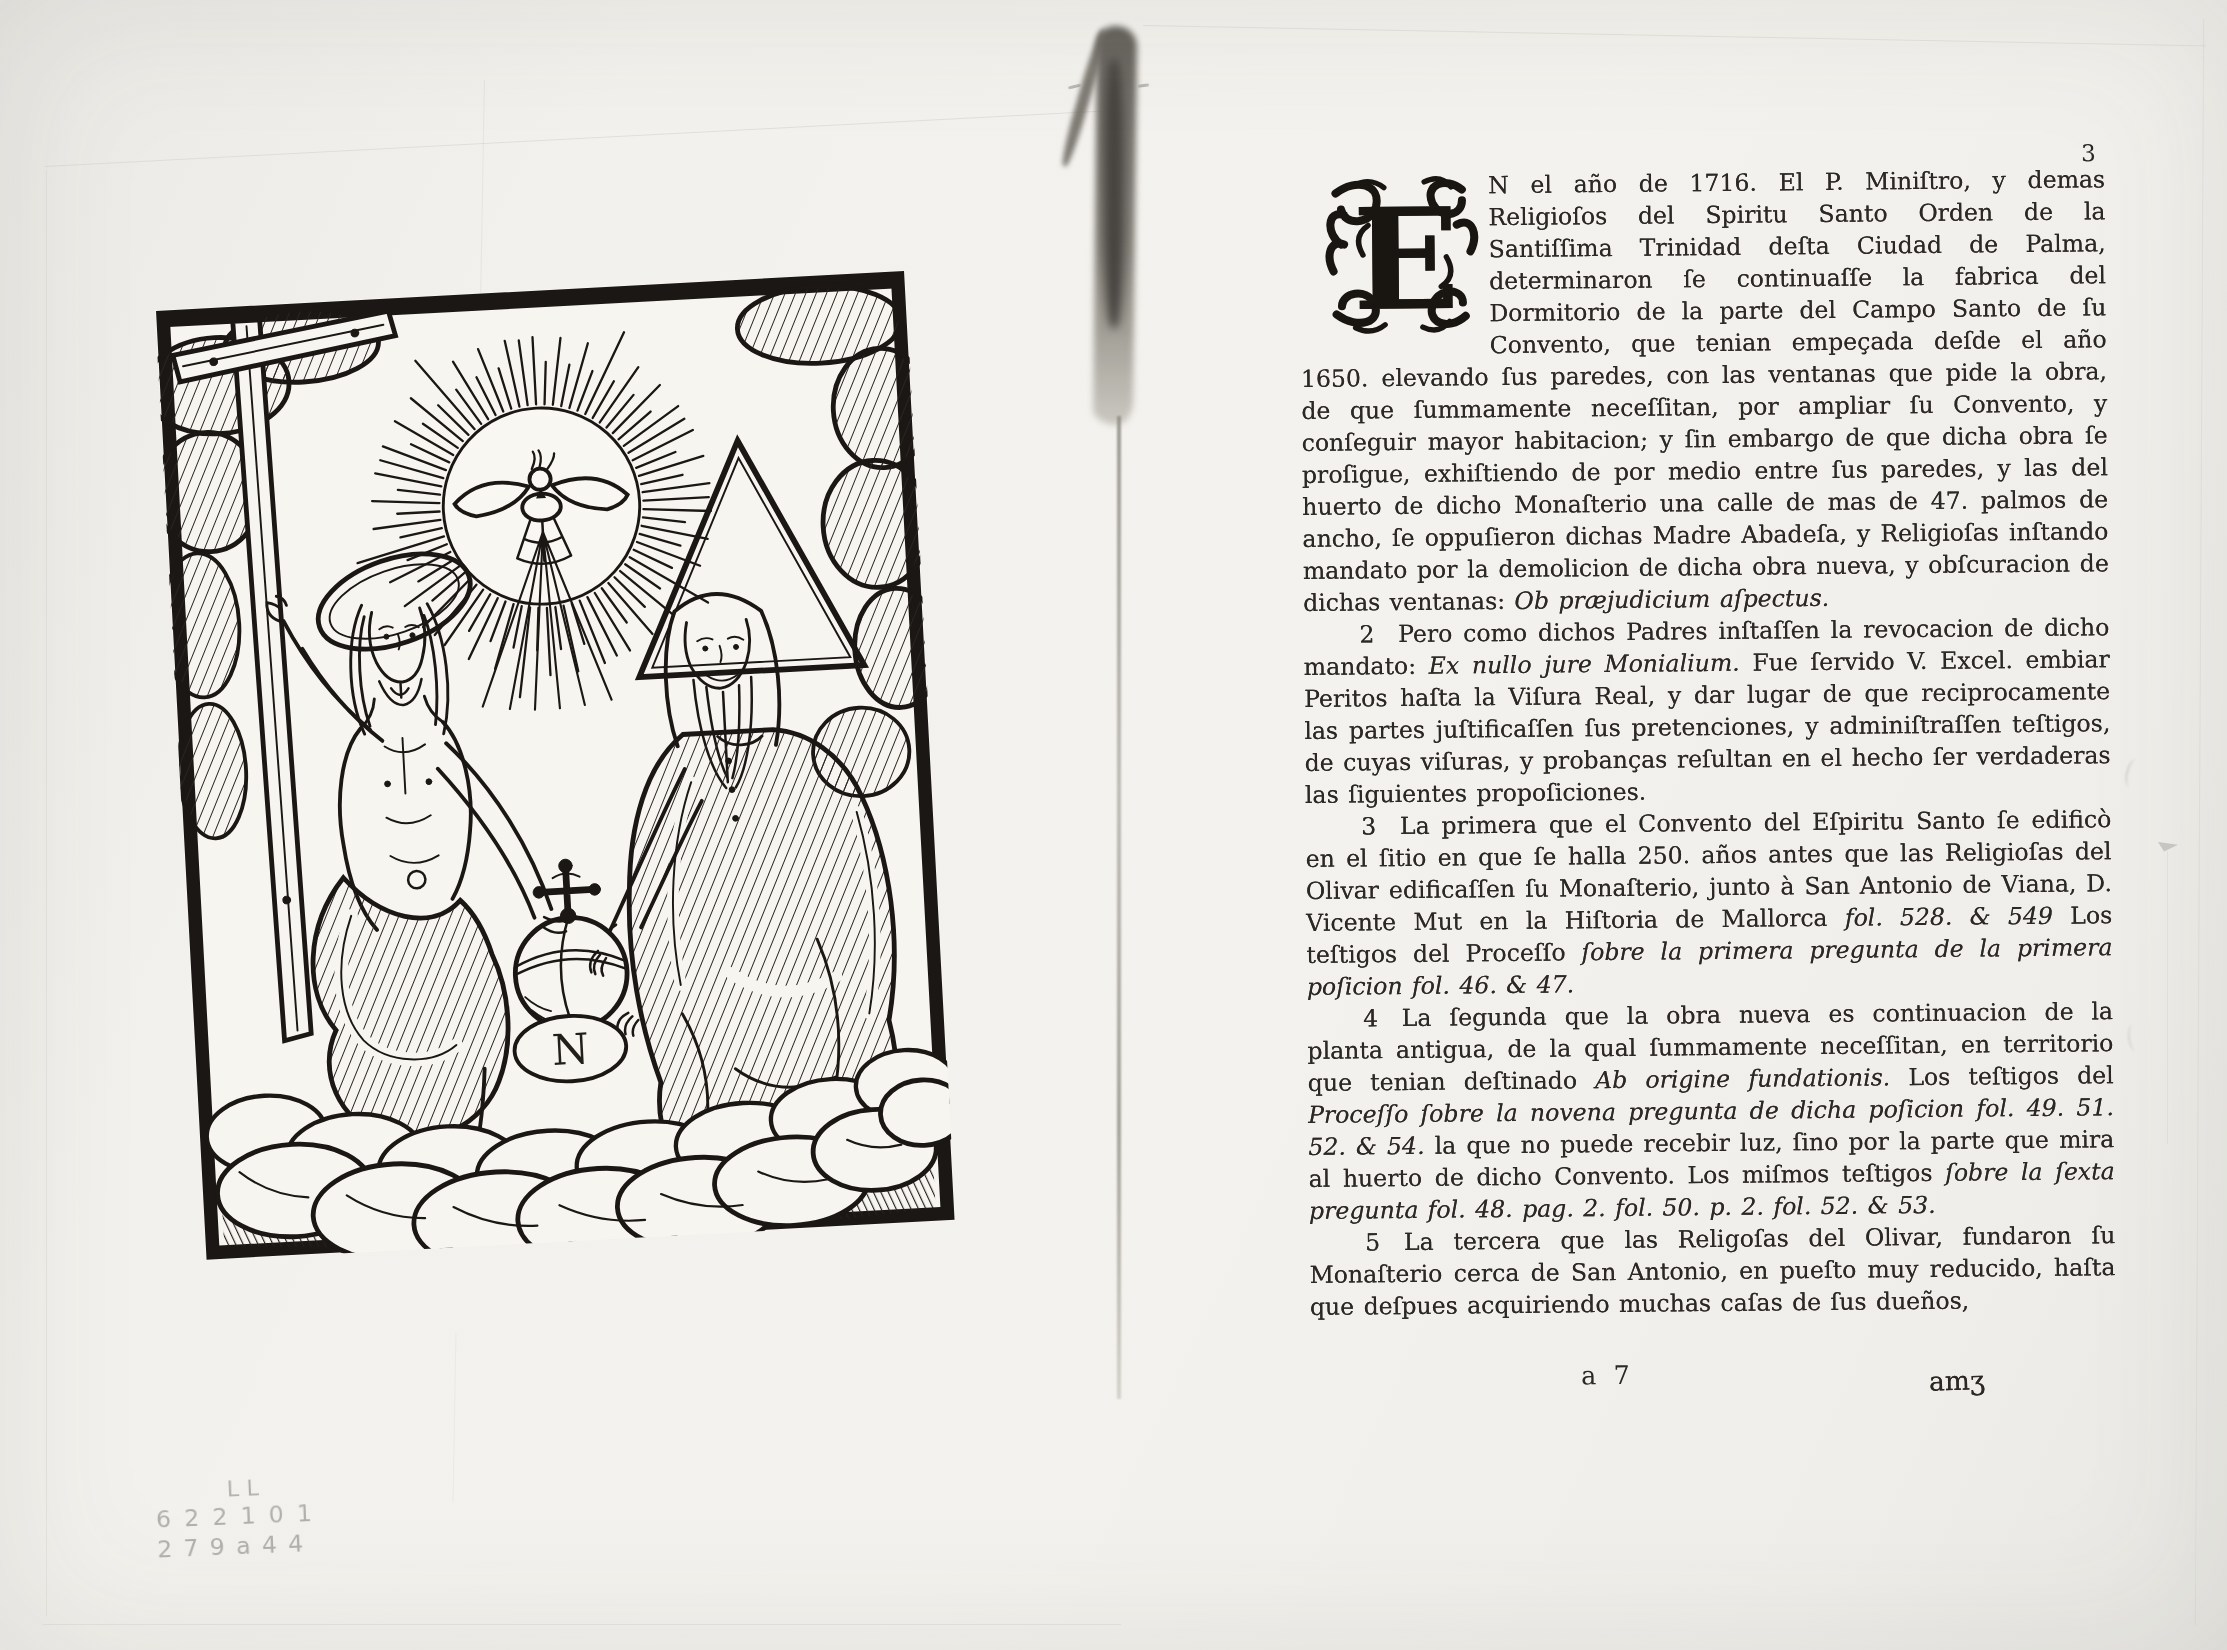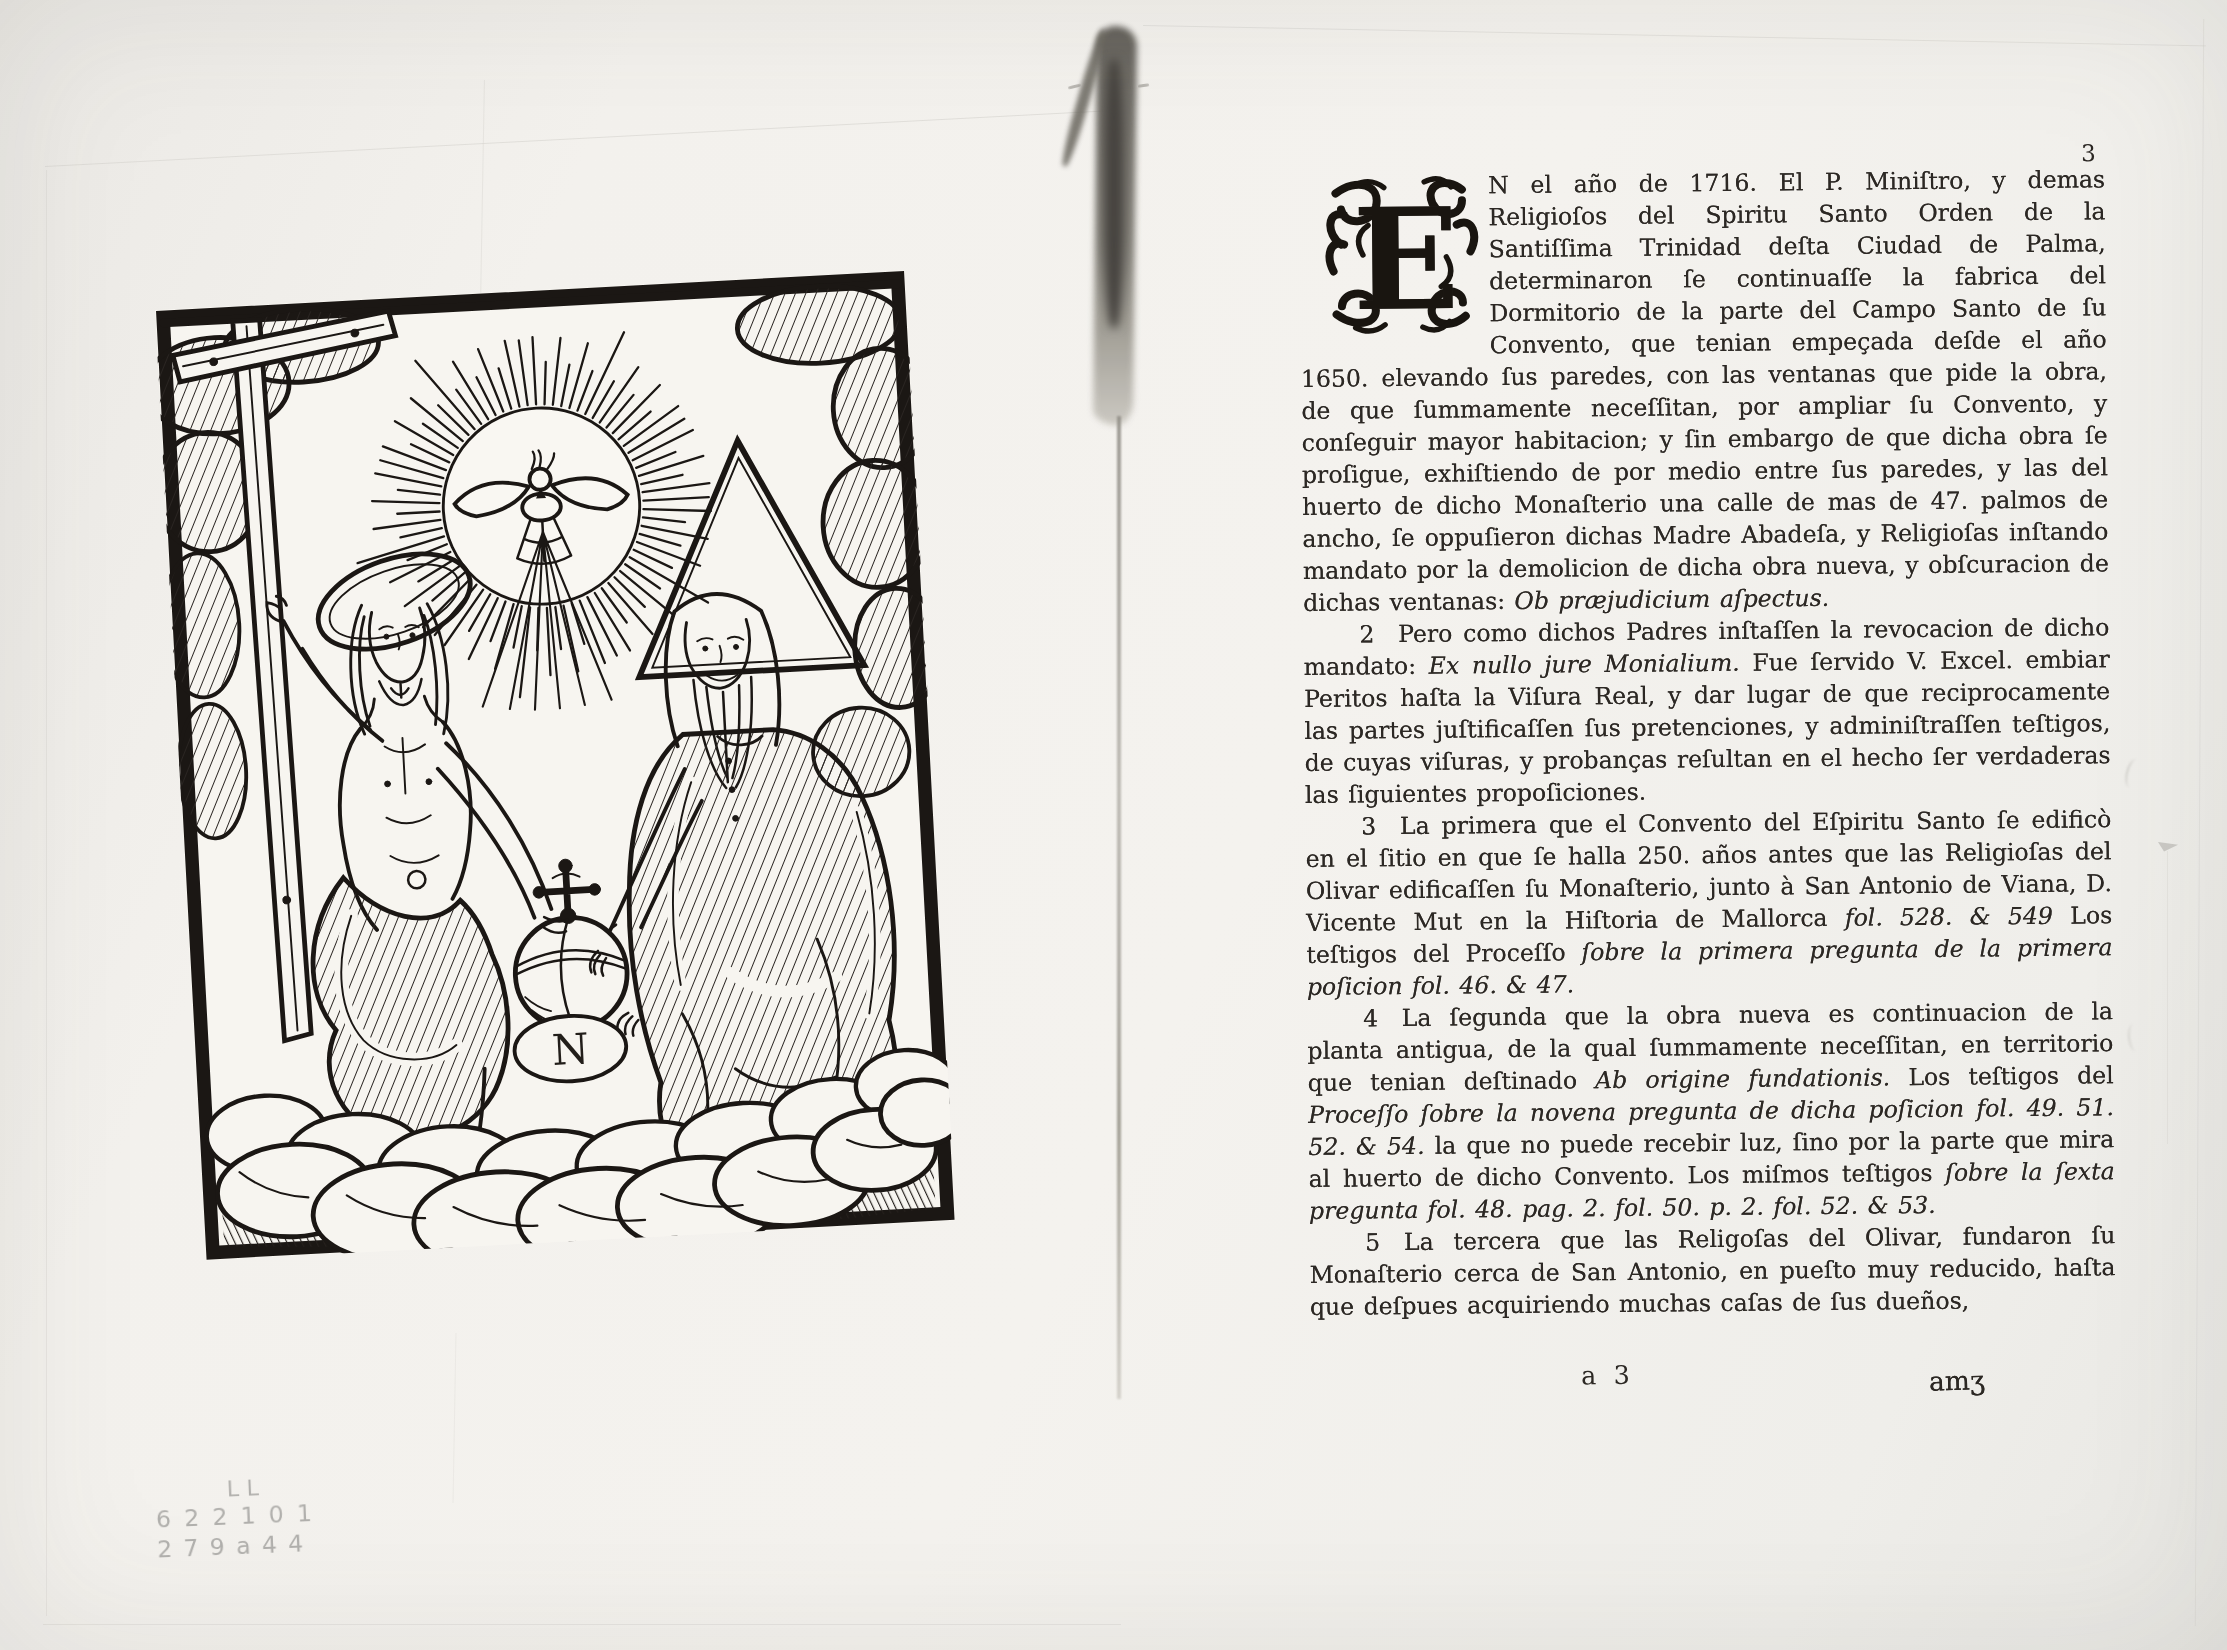--- a/index.html
+++ b/index.html
@@ -346,20 +346,20 @@
       <span>3 La primera que el Convento del Eſpiritu Santo ſe edificò en el ſitio en que ſe halla 250. años antes que las Religioſas del Olivar edificaſſen ſu Monaſterio, junto à San Antonio de Viana, D. Vicente Mut en la Hiſtoria de Mallorca </span><span class="it">fol. 528. &amp; 549 </span><span>Los teſtigos del Proceſſo </span><span class="it">ſobre la primera pregunta de la primera poſicion fol. 46. &amp; 47.</span>
     </p>
     <p class="numbered">
       <span>4 La ſegunda que la obra nueva es continuacion de la planta antigua, de la qual ſummamente neceſſitan, en territorio que tenian deſtinado </span><span class="it">Ab origine fundationis.</span><span> Los teſtigos del </span><span class="it">Proceſſo ſobre la novena pregunta de dicha poſicion fol. 49. 51. 52. &amp; 54.</span><span> la que no puede recebir luz, ſino por la parte que mira al huerto de dicho Convento. Los miſmos teſtigos </span><span class="it">ſobre la ſexta pregunta fol. 48. pag. 2. fol. 50. p. 2. fol. 52. &amp; 53.</span>
     </p>
     <p class="numbered">
       <span>5 La tercera que las Religoſas del Olivar, fundaron ſu Monaſterio cerca de San Antonio, en pueſto muy reducido, haſta que deſpues acquiriendo muchas caſas de ſus dueños,</span>
     </p>
   </div>
 
-  <div class="signature">a 3</div>
+  <div class="signature">a 7</div>
   <div class="catchword">amʒ</div>
 
   <div class="smudge sm1"></div>
   <div class="smudge sm2"></div>
   <div class="smudge sm3"></div>
 </div>
 
 
 </body></html>

